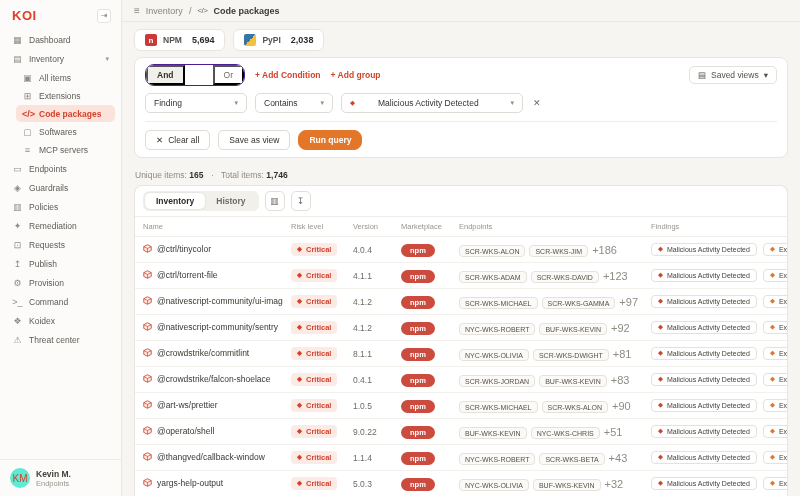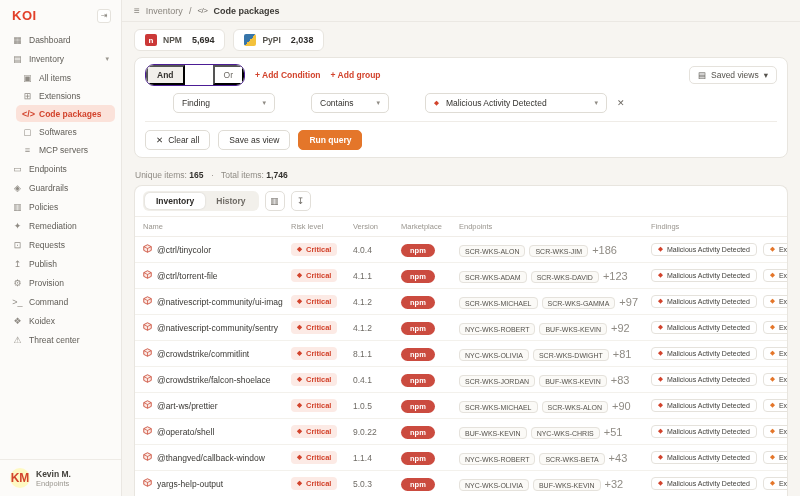--- a/index.html
+++ b/index.html
@@ -14,21 +14,21 @@
   .nav { flex:1; padding:2px 6px; overflow:hidden; }
   .nav-item { display:flex; align-items:center; gap:6px; padding:4px 6px; font-size:8.5px; color:#5f5c56; border-radius:5px; margin-bottom:1px; cursor:default; }
   .nav-item .nav-icon { width:11px; text-align:center; font-size:9px; color:#8f8b84; flex:none; }
   .nav-item .nav-label { white-space:nowrap; overflow:hidden; }
   .nav-item .nav-chev { margin-left:auto; font-size:7px; color:#9a968f; }
   .nav-item.active { background:#fbe2da; color:#d2432c; font-weight:bold; }
   .nav-item.active .nav-icon { color:#d2432c; }
   .nav-children { margin:0 0 2px 7px; padding-left:3px; }
   .nav-children .nav-item { padding:3.5px 6px; }
   .user-row { border-top:1px solid #eeebe6; padding:8px 10px; display:flex; align-items:center; gap:6px; }
-  .avatar { width:20px; height:20px; border-radius:50%; background:#fef9c3; color:#d2432c; font-size:12px; font-weight:bold; display:flex; align-items:center; justify-content:center; flex:none; }
+  .avatar { width:20px; height:20px; border-radius:50%; background:#5eead4; color:#d2432c; font-size:10px; font-weight:normal; display:flex; align-items:center; justify-content:center; flex:none; }
   .user-name { font-size:8.5px; color:#44423d; font-weight:bold; }
   .user-ws { font-size:7.5px; color:#9a968f; }
 
   
   .main { flex:1; min-width:0; display:flex; flex-direction:column; }
   .topbar { height:22px; display:flex; align-items:center; gap:6px; padding:0 12px; border-bottom:1px solid #ebe8e3; font-size:9px; color:#8a867f; flex:none; }
   .topbar .menu-icon { font-size:10px; color:#8a867f; }
   .crumb-page { color:#3c3a36; font-weight:bold; }
   .crumb-code { font-size:8px; color:#6e6a64; letter-spacing:-0.5px; }
 
@@ -40,28 +40,28 @@
   .pypi-sq { width:12px; height:12px; border-radius:2px; background:linear-gradient(135deg,#3775a9 50%,#f3c13c 50%); }
 
   .filter-card { margin:0 12px; background:#fff; border:1px solid #e8e5df; border-radius:8px; padding:7px 10px; flex:none; }
   .filter-row1 { display:flex; align-items:center; gap:10px; height:20px; }
   .seg { display:flex; border:1px solid #4c1d95; border-radius:9px; overflow:hidden;gap:28px; }
   .seg-btn { font-size:8.5px; padding:3px 9px; color:#6e6a64; background:#fff; }
   .seg-btn.active { background:#f1efea; color:#34322e; font-weight:bold; }
   .link-btn { font-size:8.5px; color:#d2432c; font-weight:bold; }
   .saved-views { margin-left:auto; border:1px solid #e5e2dc; border-radius:5px; padding:3px 8px; font-size:8.5px; color:#55524c; display:flex; gap:5px; align-items:center; background:#fff; }
   .filter-row2 { display:flex; gap:8px; margin-top:7px; margin-bottom:7px; align-items:center; height:22px; }
-  .dropdown { border:1px solid #dfdcd5; border-radius:5px; padding:4px 8px; font-size:8.5px; color:#34322e; display:flex; align-items:center; gap:7px; background:#fff;margin-left:28px; }
+  .dropdown { border:1px solid #dfdcd5; border-radius:5px; padding:4px 8px; font-size:8.5px; color:#34322e; display:flex; align-items:center; gap:23px; background:#fff; }
   .dropdown .chev { color:#8f8b84; font-size:7px; margin-left:auto; }
   .dd-field { width:102px; } .dd-op { width:78px; } .dd-val { width:182px; }
   .dia { font-size:6.5px; line-height:1; } .dia.red { color:#d2432c; } .dia.orange { color:#e4762a; }
   .x-icon { color:#6e6a64; font-size:9px; padding:0 2px; }
   .filter-row3 { display:flex; gap:8px; align-items:center; border-top:1px solid #efece7; padding-top:7px; height:29px; }
   .btn { border:1px solid #dfdcd5; border-radius:5px; padding:4px 10px; font-size:8.5px; background:#fff; color:#34322e; display:flex; align-items:center; gap:5px; }
-  .btn-primary { background:#e4762a; border-color:#e4762a; color:#fff; font-weight:bold; }
+  .btn-primary { background:#e4762a; border-color:#e4762a; color:#fff; font-weight:bold;border-radius:8px; }
 
   .summary { padding:12px 13px 5px; font-size:8.5px; color:#8f8b84; flex:none; }
   .summary b { color:#34322e; }
   .summary .sep { margin:0 5px; }
 
   .table-card { margin:0 12px; background:#fff; border:1px solid #e8e5df; border-radius:8px 8px 0 0; border-bottom:none; overflow:hidden; flex:none; }
   .table-toolbar { display:flex; align-items:center; padding:5px 8px; gap:6px; }
   .tabs { display:flex; background:#f2f0eb; border-radius:6px; padding:2px; }
   .tab { font-size:8.5px; padding:3px 11px; border-radius:5px; color:#6e6a64;font-weight:bold; }
   .tab.active { background:#fff; color:#2e2c29; font-weight:bold; box-shadow:0 0 2px rgba(0,0,0,.15); }
@@ -72,21 +72,21 @@
   .search-input { border:none; outline:none; font-size:8.5px; width:100%; color:#44423d; font-family:"Liberation Sans", sans-serif; background:transparent; }
   .search-input::placeholder { color:#a29e97; }
   .icon-btn { width:20px; height:20px; border:1px solid #e2dfd9; border-radius:5px; display:flex; align-items:center; justify-content:center; color:#6e6a64; font-size:9px; background:#fff; flex:none; }
 
   .table-wrap { overflow:hidden; }
   table { border-collapse:collapse; table-layout:fixed; width:860px; }
   thead th { font-size:7.5px; color:#9a968f; text-align:left; font-weight:normal; padding:5px 8px; border-top:1px solid #f0ede8; border-bottom:1px solid #f0ede8; white-space:nowrap; }
   th:nth-child(1){width:148px} th:nth-child(2){width:62px} th:nth-child(3){width:48px}
   th:nth-child(4){width:58px} th:nth-child(5){width:192px} th:nth-child(6){width:352px}
   tbody td { font-size:8.5px; padding:6px 8px; border-bottom:1px solid #f3f1ec; white-space:nowrap; overflow:hidden; vertical-align:middle; }
-  .td-name { display:flex; align-items:center; gap:5px; color:#3a3834; }
+  .td-name { display:flex; align-items:flex-start; gap:5px; color:#3a3834; }
   .td-ver { color:#6e6a64; }
   .badge-critical { background:#fceae5; color:#d2432c; border-radius:4px; padding:2px 6px; font-size:7.5px; font-weight:bold; display:inline-flex; gap:4px; align-items:center; }
   .badge-npm { background:#cb4b3f; color:#fff; border-radius:8px; padding:2px 9px; font-size:7.5px; font-weight:bold; }
   .ep { border:1px solid #e5e2dc; background:#fbfaf7; border-radius:4px; padding:1.5px 5px; font-size:7px; color:#55524c; margin-right:4px; }
   .more { color:#8f8b84; font-size:11px; }
   .finding { border:1px solid #e5e2dc; background:#fff; border-radius:4px; padding:2px 6px; font-size:7px; color:#44423d; display:inline-flex; gap:4px; align-items:center; margin-right:6px; }
   .table-footer { display:flex; align-items:center; padding:6px 10px; font-size:8px; color:#8f8b84; gap:5px; background:#fff; border:1px solid #e8e5df; border-top:1px solid #f0ede8; margin:0 12px; }
 </style>
 </head>
 <body>

